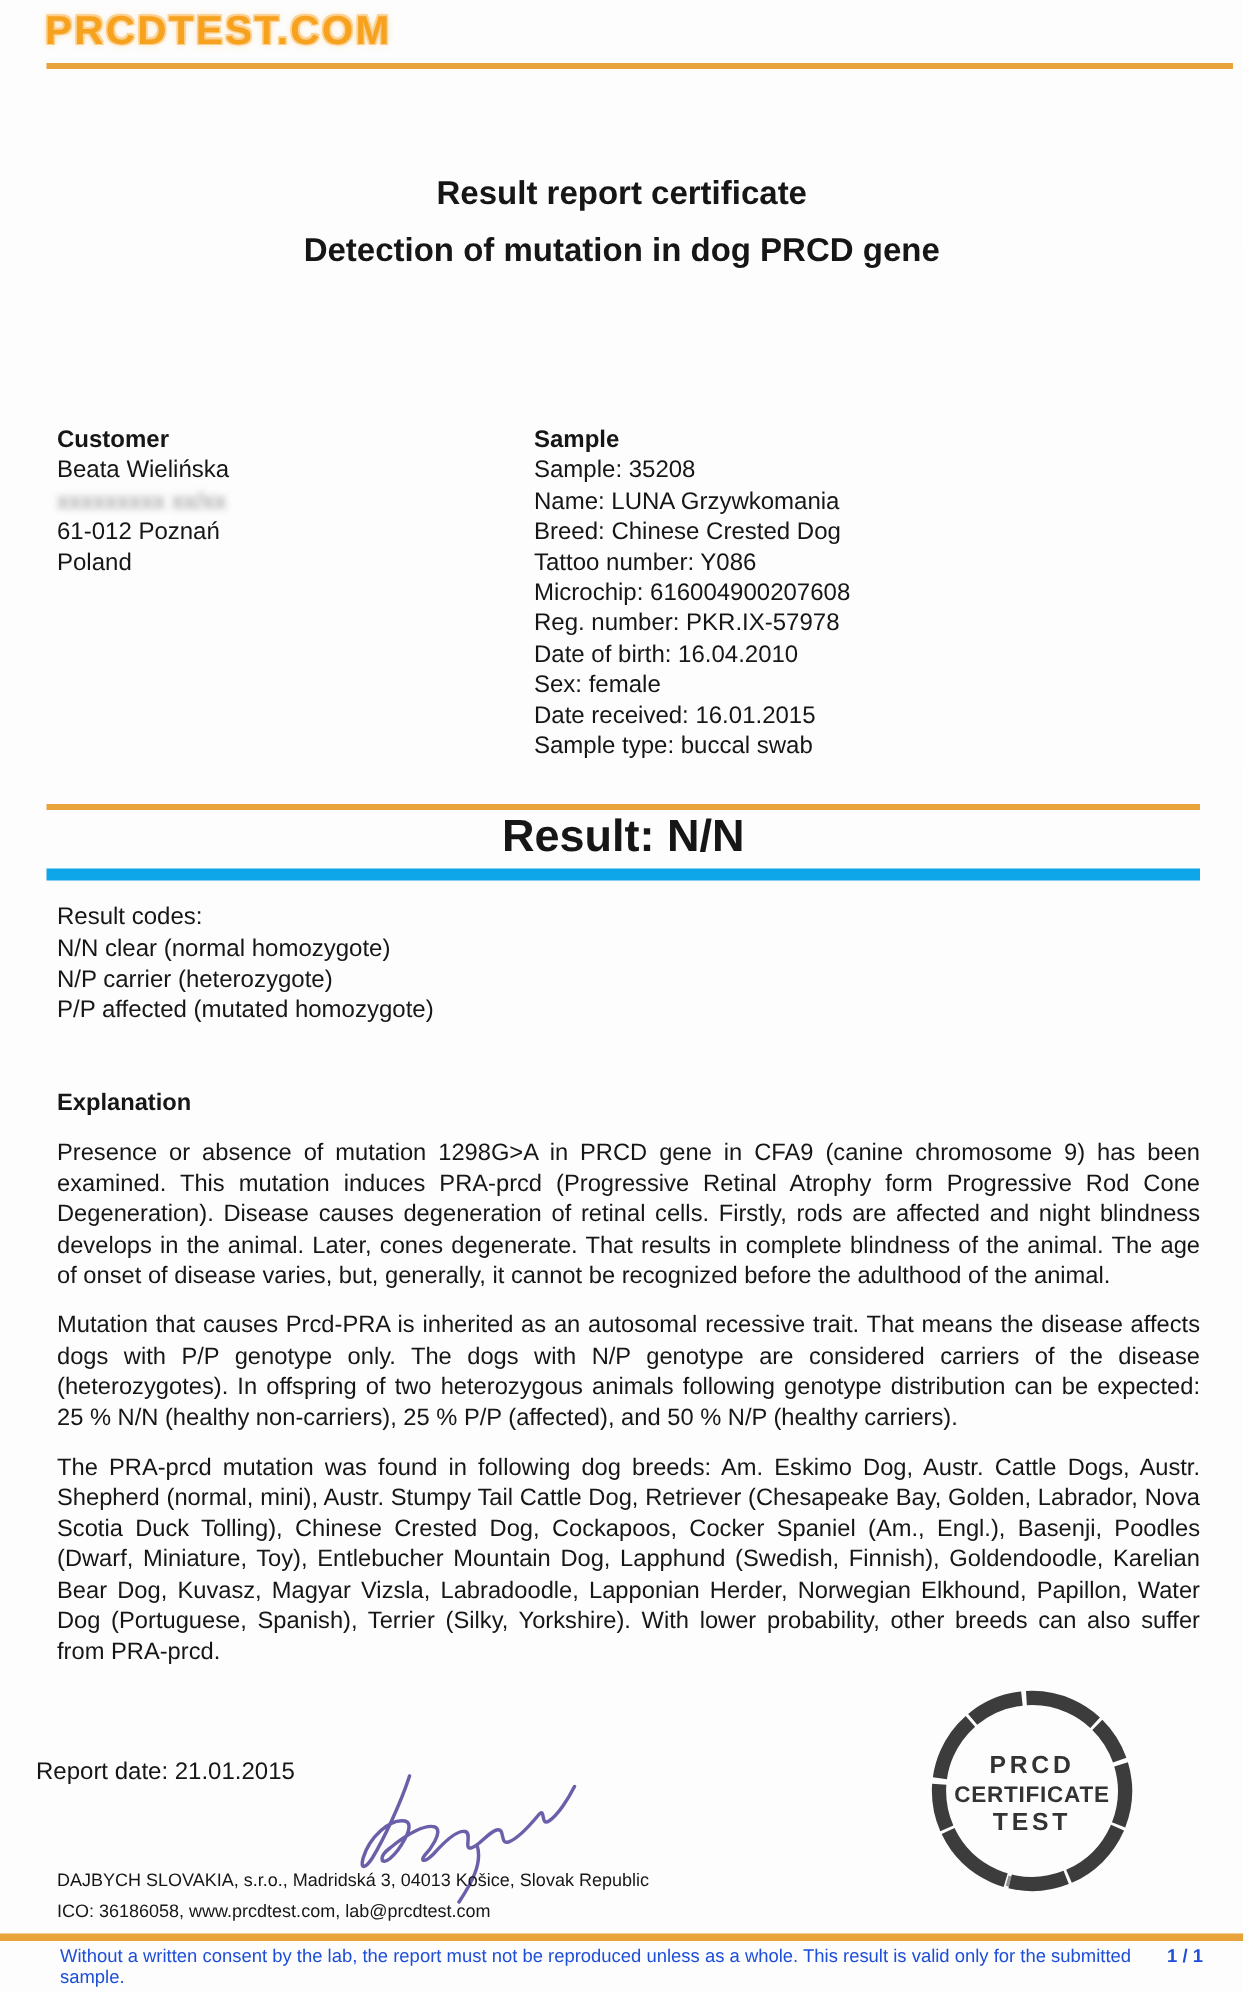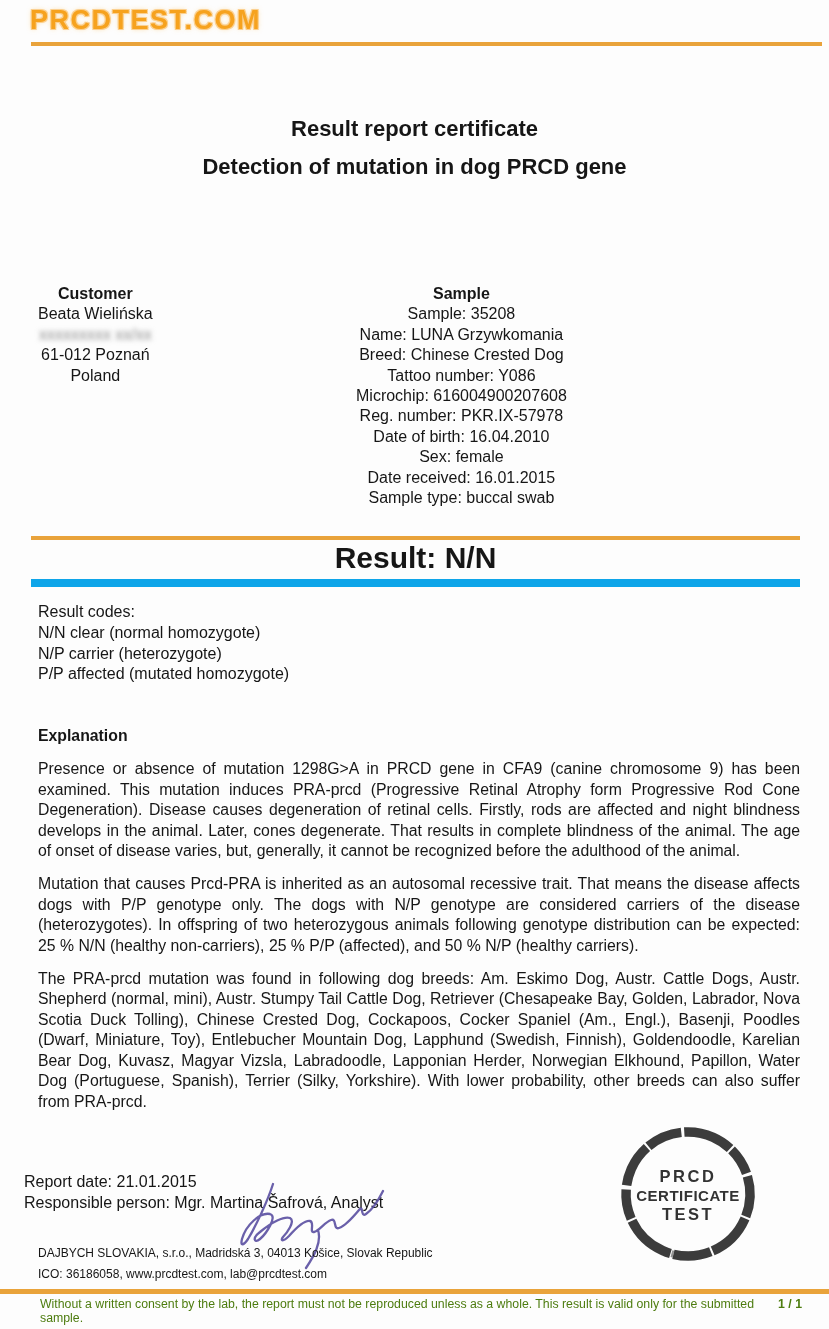--- a/index.html
+++ b/index.html
@@ -27,21 +27,21 @@
   .rule-footer { top: 1289px; left: 0;   width: 829px; height: 5px; }
   .doc-title {
     position: absolute;
     top: 110px; left: 0;
     width: 829px;
     text-align: center;
     font-size: 22px;
     font-weight: bold;
     line-height: 38px;
   }
-  .col { position: absolute; font-size: 16px; line-height: 20.4px; text-align: center; }
+  .col { position: absolute; font-size: 16px; line-height: 20.4px; }
   .col-customer { top: 284px; left: 38px; }
   .col-sample   { top: 284px; left: 356px; }
   .block-head { font-weight: bold; }
   .redacted {
     color: #8d8d8d;
     filter: blur(2.6px);
     user-select: none;
   }
   .result-band {
     position: absolute;
@@ -70,21 +70,21 @@
   .company  { position: absolute; top: 1243px; left: 38px; font-size: 12px; line-height: 21px; }
   .stamp    { position: absolute; top: 1122px; left: 616px; }
   .signature{ position: absolute; top: 1178px; left: 226px; }
   .footer {
     position: absolute;
     top: 1297px; left: 40px;
     width: 762px;
     display: flex;
     justify-content: space-between;
     font-size: 12.3px;
-    color: #4d7c0f;
+    color: #1d4ed8;
   }
   .footer .page-num { margin-left: 12px; white-space: nowrap; font-weight: bold; }
   .stamp text {
     font-family: "Liberation Sans", sans-serif;
     font-weight: bold;
     fill: #333333;
   }
 </style>
 </head>
 <body>
@@ -146,21 +146,20 @@
         <circle cx="72" cy="72" r="62" fill="none" stroke="#3c3c3c" stroke-width="7" stroke-dasharray="3 83 2 64 4 95 2 70" opacity="0.55"></circle>
       </g>
       <text x="72" y="60" text-anchor="middle" font-size="16.5" letter-spacing="2.5">PRCD</text>
       <text x="72" y="79" text-anchor="middle" font-size="15" letter-spacing="0.5">CERTIFICATE</text>
       <text x="72" y="98" text-anchor="middle" font-size="16.5" letter-spacing="2.5">TEST</text>
     </svg>
   </div>
 
   <div class="signoff">
     <div>Report date: 21.01.2015</div>
-    <div>Responsible person: Mgr. Martina Šafrová, Analyst</div>
   </div>
 
   <div class="signature">
     <svg width="180" height="92" viewBox="0 0 180 92">
       <path d="M47,6 C42,22 30,48 22,61 C18,67 14,69 16,61
                C20,47 34,34 44,36 C52,38 40,56 34,61 C28,66 26,60 34,54
                C46,44 58,38 64,40 C70,43 60,56 57,59 C54,63 57,64 63,58
                C71,49 79,42 84,43 C89,44 83,55 88,54 C93,53 99,44 105,42
                C111,40 107,52 113,50 C119,48 128,38 133,32 C138,26 134,40 140,36
                C146,32 153,21 157,13

